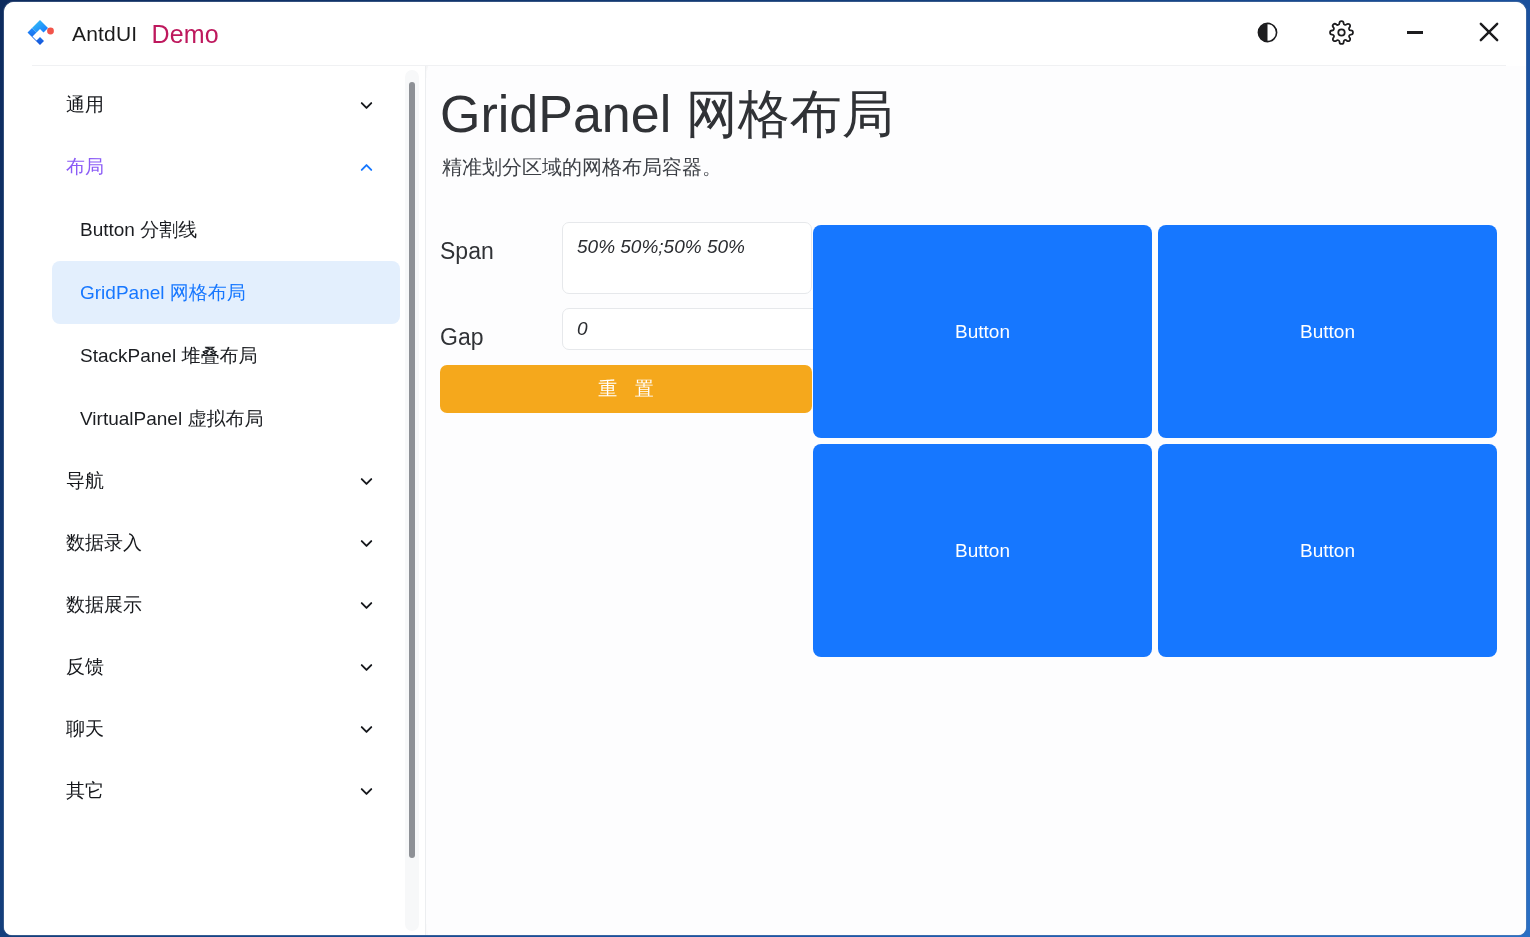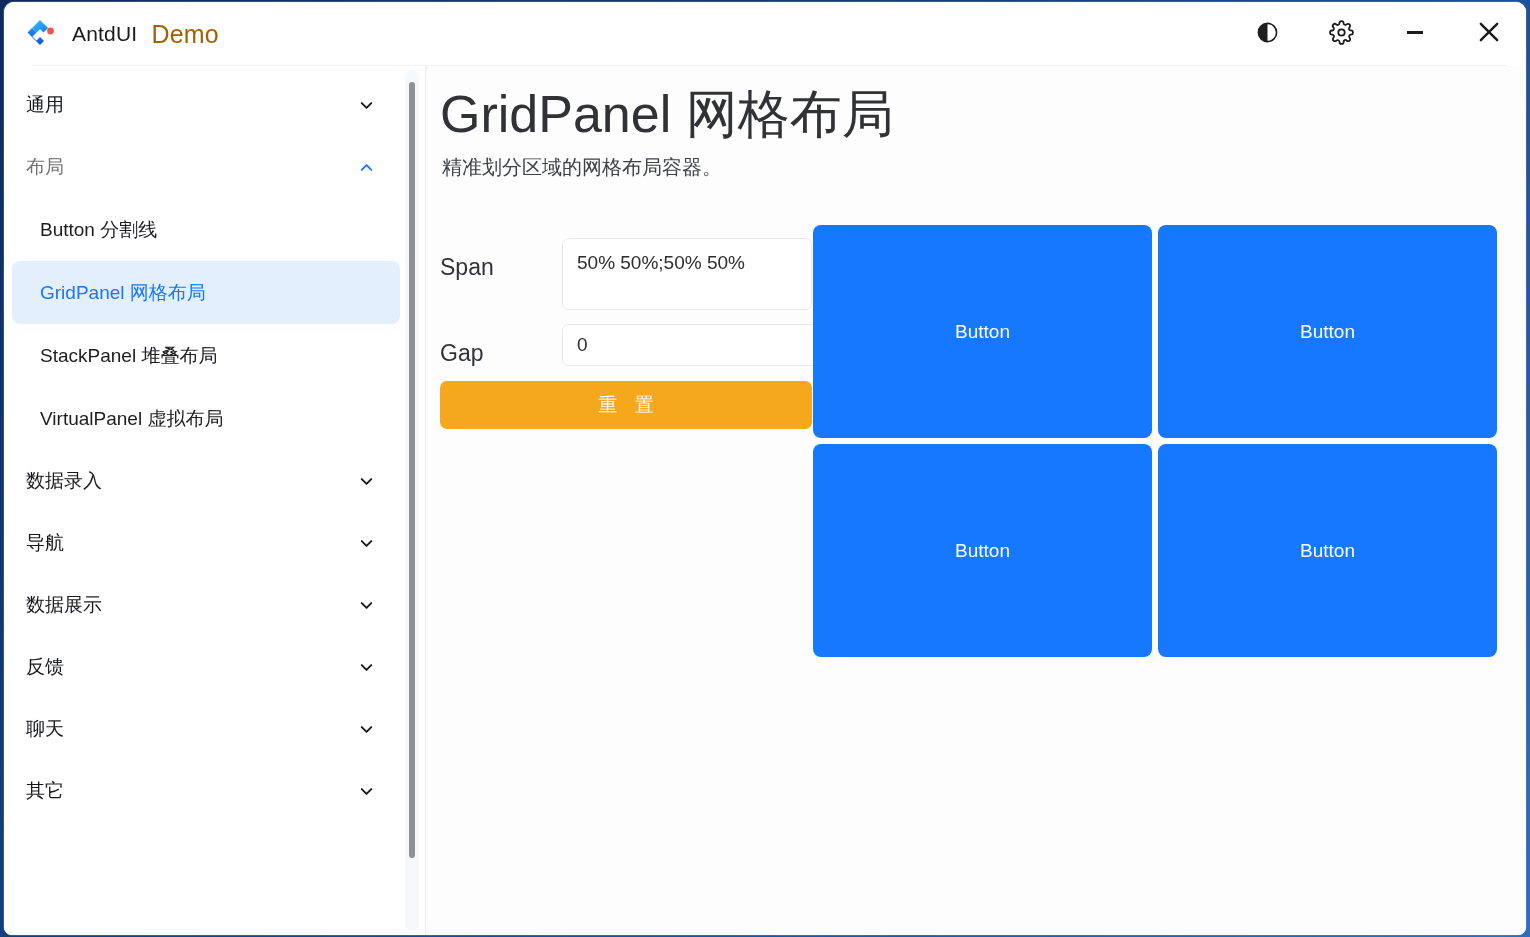--- a/index.html
+++ b/index.html
@@ -57,21 +57,21 @@
     position: relative;
     flex: 0 0 auto;
   }
   .app-name {
     font-size: 21px;
     color: #1b1b1b;
     letter-spacing: .2px;
   }
   .app-sub {
     font-size: 25px;
-    color: #a16207;
+    color: #be185d;
     letter-spacing: .2px;
   }
 
   .winctl {
     position: absolute;
     right: 0; top: 0;
     height: 64px;
     display: flex;
     align-items: center;
   }
@@ -97,32 +97,33 @@
     width: 421px;
     height: 100%;
     background: #ffffff;
     flex: 0 0 auto;
   }
   .menu {
     position: absolute;
     inset: 0 17px 0 0;
     overflow: hidden;
     padding-top: 8px;
+    margin-left: 40px;
   }
   .group-head {
     height: 62px;
     display: flex;
     align-items: center;
     padding: 0 32px 0 22px;
     font-size: 19px;
     color: #16181c;
     cursor: pointer;
     user-select: none;
   }
-  .group-head.active { color: #737373; }
+  .group-head.active { color: #8b5cf6; }
   .group-head .chev {
     margin-left: auto;
     width: 19px; height: 19px;
     flex: 0 0 auto;
   }
   .sub-item {
     height: 63px;
     margin: 0 8px;
     border-radius: 8px;
     display: flex;
@@ -199,21 +200,21 @@
   .page-sub {
     position: absolute;
     left: 16px; top: 88px;
     font-size: 20px;
     color: #3d4046;
   }
 
   
   .form-col {
     position: absolute;
-    left: 14px; top: 172px;
+    left: 14px; top: 156px;
     width: 372px;
   }
   .form-row {
     display: flex;
     align-items: flex-start;
     margin-bottom: 14px;
   }
   .form-label {
     width: 122px;
     flex: 0 0 auto;
@@ -225,20 +226,21 @@
     flex: 1 1 auto;
     border: 1px solid #e6e8eb;
     border-radius: 7px;
     background: #ffffff;
     font-size: 19px;
     color: #2b2d31;
     font-family: inherit;
     padding: 13px 14px;
     outline: none;
     resize: none;
+    font-style: italic;
   }
   .ctl.tall { height: 72px; }
   .ctl.short { height: 42px; padding: 9px 14px; }
 
   .reset-btn {
     display: block;
     width: 100%;
     height: 48px;
     margin-top: 9px;
     border: none;
@@ -375,30 +377,30 @@
           <span>GridPanel 网格布局</span>
         </div>
         <div class="sub-item">
           <span>StackPanel 堆叠布局</span>
         </div>
         <div class="sub-item">
           <span>VirtualPanel 虚拟布局</span>
         </div>
 
         <div class="group-head">
+          <span>导航</span>
+          <span class="chev">
+            <svg width="19" height="19" viewBox="0 0 24 24" fill="none" stroke="#16181c" stroke-width="2.4" stroke-linecap="round" stroke-linejoin="round" aria-hidden="true">
+              <path d="M6 9 l6 6 l6 -6"></path>
+            </svg>
+          </span>
+        </div>
+
+        <div class="group-head">
           <span>数据录入</span>
-          <span class="chev">
-            <svg width="19" height="19" viewBox="0 0 24 24" fill="none" stroke="#16181c" stroke-width="2.4" stroke-linecap="round" stroke-linejoin="round" aria-hidden="true">
-              <path d="M6 9 l6 6 l6 -6"></path>
-            </svg>
-          </span>
-        </div>
-
-        <div class="group-head">
-          <span>导航</span>
           <span class="chev">
             <svg width="19" height="19" viewBox="0 0 24 24" fill="none" stroke="#16181c" stroke-width="2.4" stroke-linecap="round" stroke-linejoin="round" aria-hidden="true">
               <path d="M6 9 l6 6 l6 -6"></path>
             </svg>
           </span>
         </div>
 
         <div class="group-head">
           <span>数据展示</span>
           <span class="chev">

